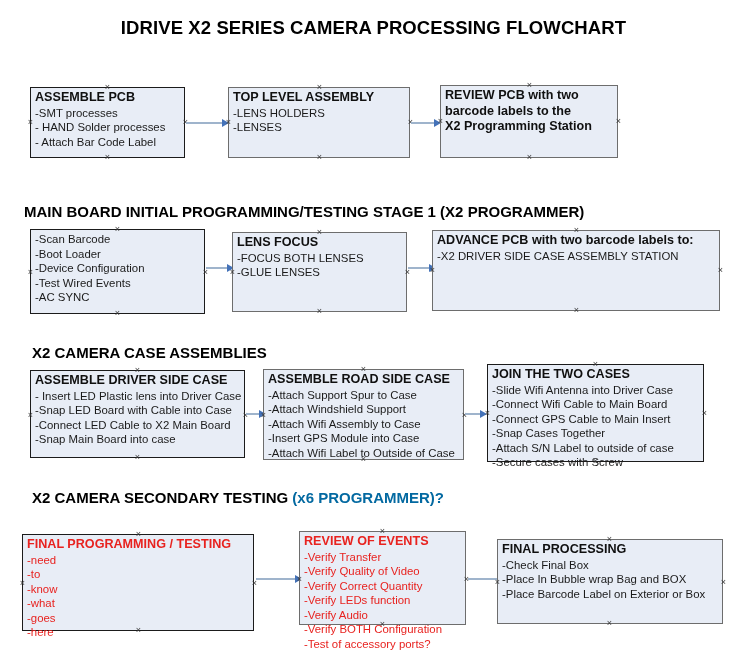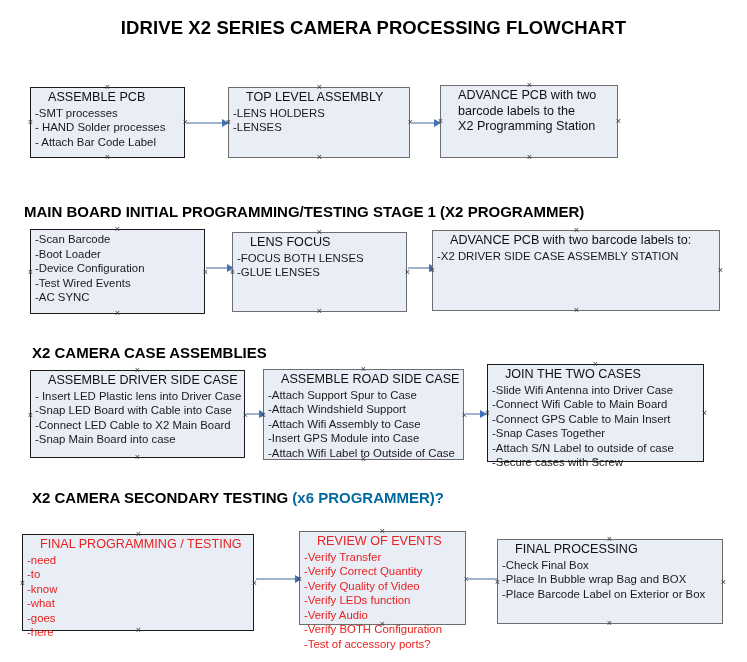--- a/index.html
+++ b/index.html
@@ -53,25 +53,24 @@
     border: 1.3px solid #6d6d6d;
   }
   .node-inner {
     position: absolute;
     left: 4px;
     top: 2px;
     right: 2px;
   }
   .node-title {
     font-size: 12.6px;
-    font-weight: normal;
+    font-weight: bold;
     color: #101010;
     line-height: 15.5px;
     white-space: nowrap;
-    margin-left: 13px;
   }
   .node-title.red {
     color: #e8221f;
   }
   .node-line {
     font-size: 11.4px;
     color: #1a1a1a;
     line-height: 14.6px;
     white-space: nowrap;
   }
@@ -155,21 +154,21 @@
     <span class="handle" style="left:178px; top:31px;">×</span>
   </div>
 
   <div class="conn" style="left:411px; top:122px; width:32px;">
     <div class="conn-line" style="width:25px;"></div>
     <div class="conn-head" style="left:23px;"></div>
   </div>
 
   <div class="node gray-border" style="left:440px; top:85px; width:178px; height:73px;">
     <div class="node-inner">
-      <div class="node-title">ADVANCE PCB with two</div>
+      <div class="node-title">REVIEW PCB with two</div>
       <div class="node-title">barcode labels to the</div>
       <div class="node-title"> X2 Programming Station</div>
     </div>
     <span class="handle" style="left:-4px; top:32px;">×</span>
     <span class="handle" style="left:85px; top:-4px;">×</span>
     <span class="handle" style="left:85px; top:68px;">×</span>
     <span class="handle" style="left:174px; top:32px;">×</span>
   </div>
 
   <div class="section-header" style="left:24px; top:203px;text-align:right;">
@@ -306,22 +305,22 @@
 
   <div class="conn" style="left:256px; top:578px; width:48px;">
     <div class="conn-line" style="width:41px;"></div>
     <div class="conn-head" style="left:39px;"></div>
   </div>
 
   <div class="node gray-border" style="left:299px; top:531px; width:167px; height:94px;">
     <div class="node-inner">
       <div class="node-title red">REVIEW OF EVENTS</div>
       <div class="node-line red">-Verify Transfer</div>
+      <div class="node-line red">-Verify Quality of Video</div>
       <div class="node-line red">-Verify Correct Quantity</div>
-      <div class="node-line red">-Verify Quality of Video</div>
       <div class="node-line red">-Verify LEDs function</div>
       <div class="node-line red">-Verify Audio</div>
       <div class="node-line red">-Verify BOTH Configuration</div>
       <div class="node-line red overflow">-Test of accessory ports?</div>
     </div>
     <span class="handle" style="left:-4px; top:44px;">×</span>
     <span class="handle" style="left:79px; top:-4px;">×</span>
     <span class="handle" style="left:79px; top:89px;">×</span>
     <span class="handle" style="left:163px; top:44px;">×</span>
   </div>

